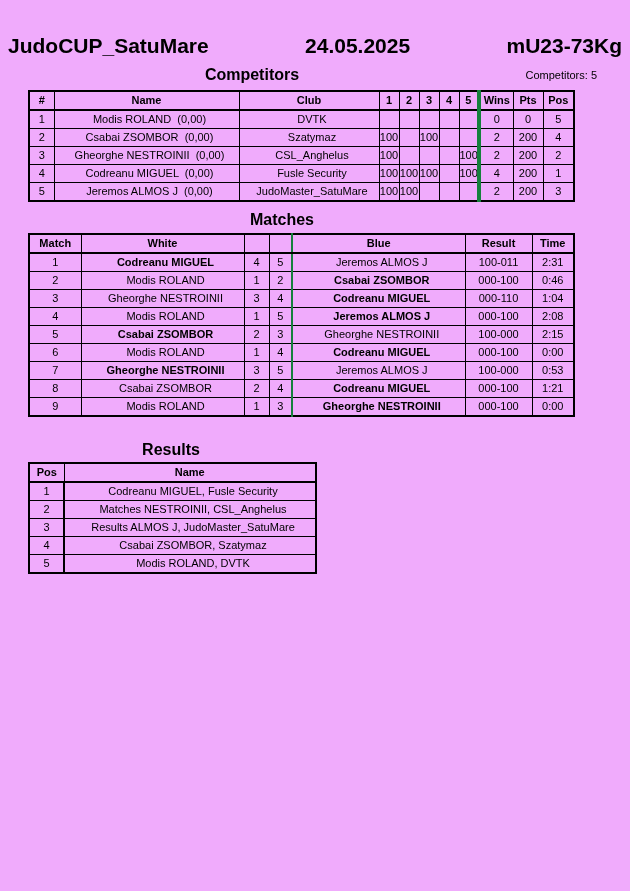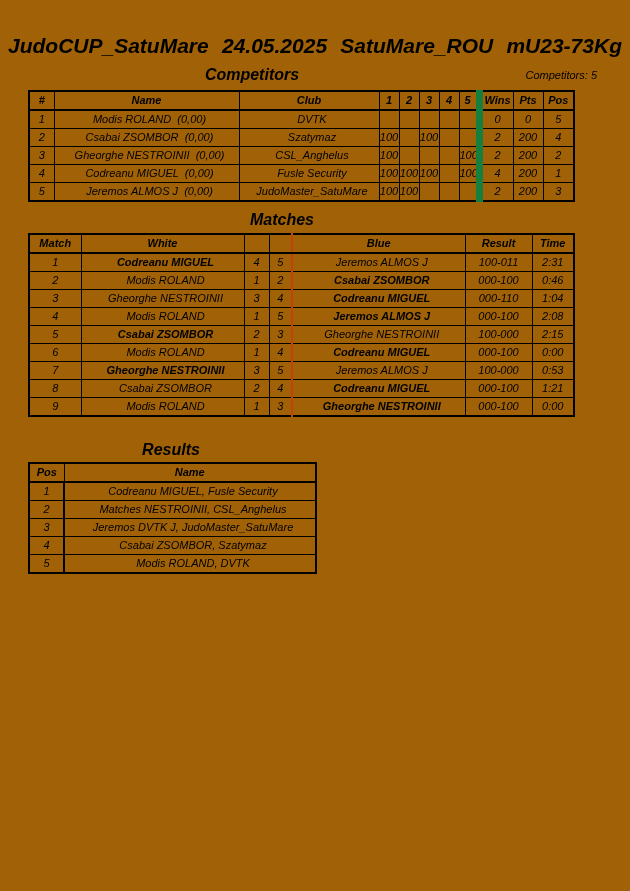--- a/index.html
+++ b/index.html
@@ -1,17 +1,17 @@
 <!DOCTYPE html>
 <html><head>
 <meta charset="utf-8">
 <style>
   html,body { margin:0; padding:0; background:#fff; }
-  .page { position:relative; width:630px; height:891px; background:#a16207;
-          font-family:"Liberation Sans", sans-serif; color:#000; overflow:hidden;font-style:italic; }
+  .page { position:relative; width:630px; height:891px; background:#f0abfc;
+          font-family:"Liberation Sans", sans-serif; color:#000; overflow:hidden; }
 
   .main-title { position:absolute; left:8px; right:8px; top:34px; display:flex;
                 justify-content:space-between; font-size:21px; font-weight:bold;
                 white-space:nowrap; }
 
   .section-title { position:absolute; transform:translateX(-50%); font-size:16px;
                    font-weight:bold; white-space:nowrap; }
   .t-competitors { left:252px; top:66px; }
   .t-matches     { left:282px; top:211px; }
   .t-results     { left:171px; top:441px;text-align:right; }
@@ -24,33 +24,32 @@
                      overflow:hidden; white-space:pre; text-align:center;
                      vertical-align:middle; line-height:15px; }
   .tbl thead th { border-bottom:2px solid #000; font-weight:bold; }
   .tbl td.l { text-align:center; padding-left:6px; }
   .winner { font-weight:bold; }
 
   .competitors { left:28px; top:90px;  width:545px; }
   .matches     { left:28px; top:233px; width:545px; }
   .results     { left:28px; top:462px; width:287px; }
 
-  .competitors th:nth-child(9), .competitors td:nth-child(9) { border-left:7px solid #15803d; }
-  .matches th:nth-child(5),     .matches td:nth-child(5)     { border-left:2px solid #c2410c; }
+  .competitors th:nth-child(9), .competitors td:nth-child(9) { border-left:4px solid #15803d; }
+  .matches th:nth-child(5),     .matches td:nth-child(5)     { border-left:2px solid #15803d; }
   .results tbody td:nth-child(2) { border-left:2px solid #000; }
 </style>
 </head>
 <body>
 
 <div class="page">
 
   <div class="main-title">
     <span>JudoCUP_SatuMare</span>
     <span>24.05.2025</span>
-    <span>SatuMare_ROU</span>
     <span>mU23-73Kg</span>
   </div>
 
   <div class="section-title t-competitors">Competitors</div>
   <div class="competitors-count">Competitors: 5</div>
 
   <table class="tbl competitors">
     <colgroup>
       <col style="width:25px">
         <col style="width:185px">
@@ -273,21 +272,21 @@
       <tr>
         <td>1</td>
         <td class="l">Codreanu MIGUEL, Fusle Security</td>
       </tr>
       <tr>
         <td>2</td>
         <td class="l">Matches NESTROINII, CSL_Anghelus</td>
       </tr>
       <tr>
         <td>3</td>
-        <td class="l">Jeremos DVTK J, JudoMaster_SatuMare</td>
+        <td class="l">Results ALMOS J, JudoMaster_SatuMare</td>
       </tr>
       <tr>
         <td>4</td>
         <td class="l">Csabai ZSOMBOR, Szatymaz</td>
       </tr>
       <tr>
         <td>5</td>
         <td class="l">Modis ROLAND, DVTK</td>
       </tr>
     </tbody>

